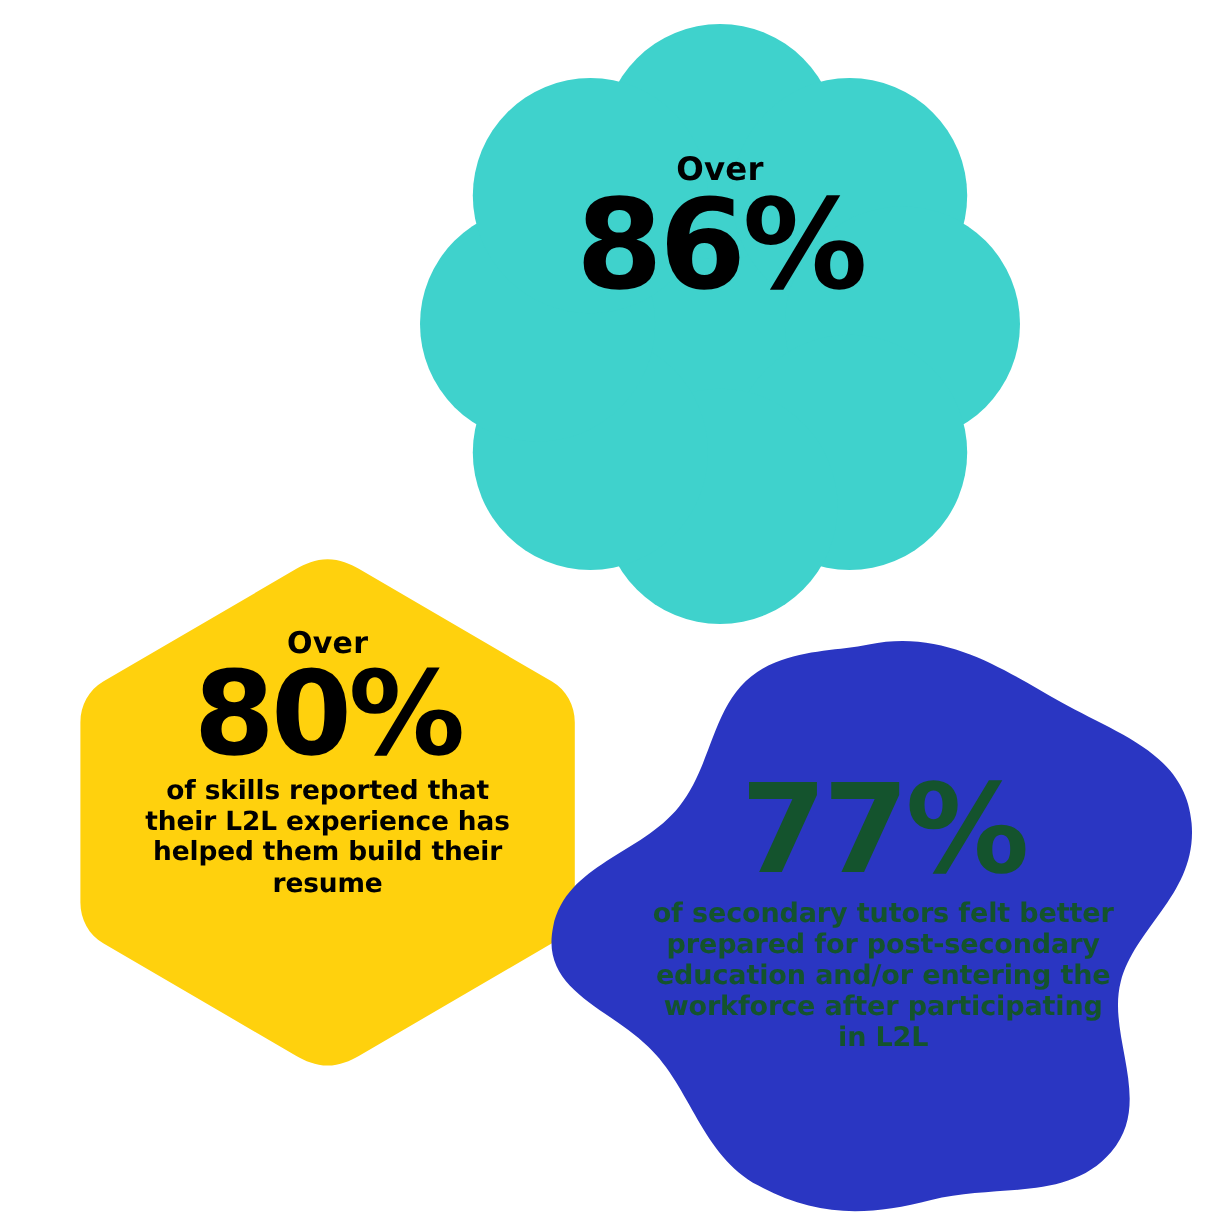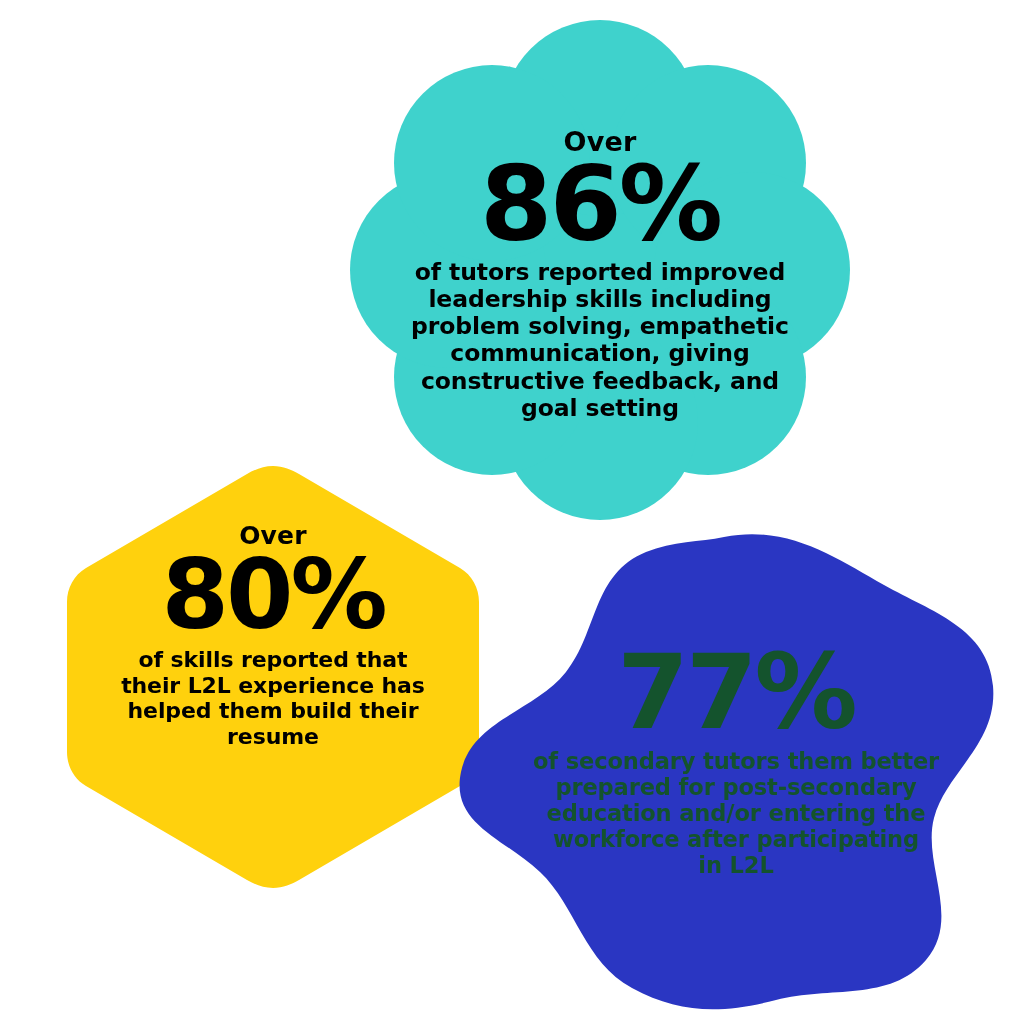--- a/index.html
+++ b/index.html
@@ -148,39 +148,33 @@
           C 598 632 592 574 646 552
           C 673 541 700 542 724 537
           Z" fill="#2A36C2"></path>
     </g>
 
   </svg>
 
   <div class="stat" id="stat-teal" style="color: rgb(0, 0, 0);">
     <div class="over">Over</div>
     <div class="pct">86%</div>
-    <div class="body">of tutors reported improved
-leadership skills including
-problem solving, empathetic
-communication, giving
-constructive feedback, and
-goal setting</div>
   </div>
 
   <div class="stat" id="stat-yellow" style="color: rgb(0, 0, 0);">
     <div class="over">Over</div>
     <div class="pct">80%</div>
     <div class="body">of skills reported that
 their L2L experience has
 helped them build their
 resume</div>
   </div>
 
   <div class="stat" id="stat-blue" style="color: #14532d;">
     <div class="pct">77%</div>
-    <div class="body">of secondary tutors them better
+    <div class="body">of secondary tutors felt better
 prepared for post-secondary
 education and/or entering the
 workforce after participating
 in L2L</div>
   </div>
 
 </div>
 
 </body></html>

